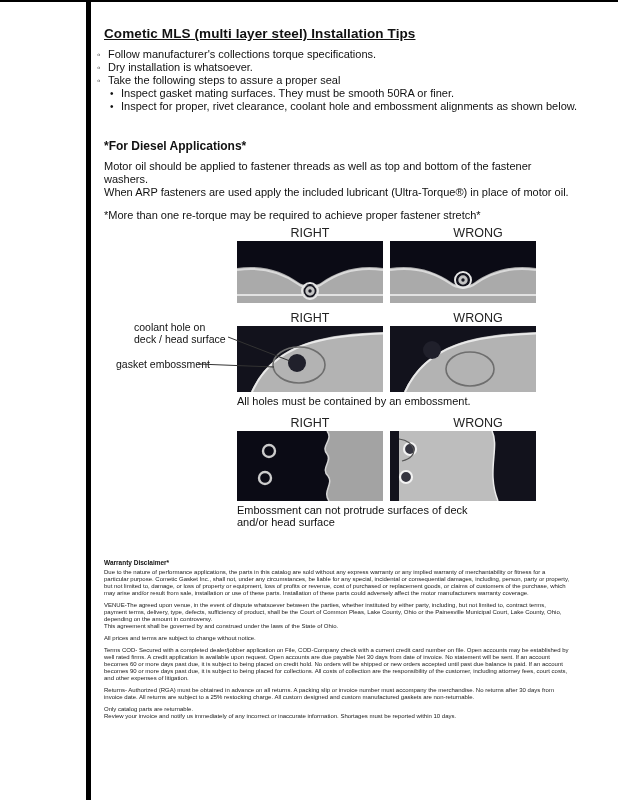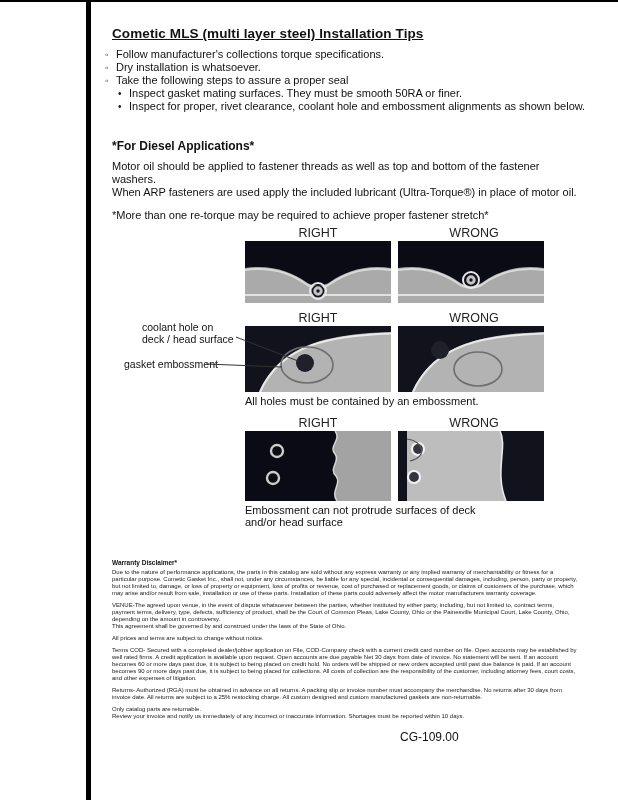--- a/index.html
+++ b/index.html
@@ -1,37 +1,37 @@
 <!DOCTYPE html>
 <html><head>
 <meta charset="utf-8">
 <style>
   * { margin:0; padding:0; box-sizing:border-box; }
   html,body { background:#ffffff; }
   body { width:618px; height:800px; font-family:"Liberation Sans", sans-serif; color:#111; }
   .page { position:relative; width:618px; height:800px; background:#fff; overflow:hidden; }
   .top-rule { position:absolute; top:0; left:0; width:618px; height:2px; background:#000; }
   .left-rule { position:absolute; top:0; left:86px; width:5px; height:800px; background:#000; }
-  .content { position:absolute; left:112px; top:0; width:474px; }
+  .content { position:absolute; left:104px; top:0; width:474px; }
 
   .title { margin-top:26px; font-size:13.5px; font-weight:bold; text-decoration:underline; letter-spacing:.1px; }
 
   .tips { list-style:none; margin-top:7px; margin-left:-7px; font-size:11px; line-height:13px; }
   .tips li { display:flex; align-items:flex-start; }
   .bullet { flex:0 0 11px; width:11px; font-size:10px; line-height:13px; }
   .sub { margin-left:13px; }
 
   .section-head { margin-top:26px; font-size:12px; font-weight:bold; }
   .para { margin-top:7px; font-size:11px; line-height:13px; white-space:pre-line; }
   .note { margin-top:10px; font-size:11px; }
 
   .diag-block { margin-top:8px; }
   .diag-block.first { margin-top:5px; }
   .row-wrap { position:relative; }
-  .diag-heads { display:flex; gap:10px; margin-left:133px; }
+  .diag-heads { display:flex; gap:22px; margin-left:133px; }
   .diag-head { width:146px; text-align:center; font-size:12.5px; line-height:14px; color:#222; }
   .diag-panels { display:flex; gap:7px; margin-left:133px; margin-top:1px; }
   .panel { display:block; }
   .diag-caption { margin-left:133px; margin-top:3px; font-size:11px; line-height:12.5px; white-space:pre-line; }
 
   .annot { position:absolute; font-size:10.5px; line-height:12px; white-space:pre-line; color:#111; }
   .annot1 { left:30px; top:10px; }
   .annot2 { left:12px; top:47px; }
   .leader-svg { position:absolute; left:0; top:0; pointer-events:none; }
 
@@ -170,16 +170,15 @@
       <p class="small">Due to the nature of performance applications, the parts in this catalog are sold without any express warranty or any implied warranty of merchantability or fitness for a particular purpose.  Cometic Gasket Inc., shall not, under any circumstances, be liable for any special, incidental or consequential damages, including, person, party or property, but not limited to, damage, or loss of property or equipment, loss of profits or revenue, cost of purchased or replacement goods, or claims of customers of the purchase, which may arise and/or result from sale, installation or use of these parts.  Installation of these parts could adversely affect the motor manufacturers warranty coverage.</p>
       <p class="small">VENUE-The agreed upon venue, in the event of dispute whatsoever between the parties, whether instituted by either party, including, but not limited to, contract terms, payment terms, delivery, type, defects, sufficiency of product, shall be the Court of Common Pleas, Lake County, Ohio or the Painesville Municipal Court, Lake County, Ohio, depending on the amount in controversy.
 This agreement shall be governed by and construed under the laws of the State of Ohio.</p>
       <p class="small">All prices and terms are subject to change without notice.</p>
       <p class="small">Terms COD- Secured with a completed dealer/jobber application on File, COD-Company check with a current credit card number on file.  Open accounts may be established by well rated firms.  A credit application is available upon request.  Open accounts are due payable Net 30 days from date of invoice.  No statement will be sent.  If an account becomes 60 or more days past due, it is subject to being placed on credit hold.  No orders will be shipped or new orders accepted until past due balance is paid.  If an account becomes 90 or more days past due, it is subject to being placed for collections.  All costs of collection are the responsibility of the customer, including attorney fees, court costs, and other expenses of litigation.</p>
       <p class="small">Returns- Authorized (RGA) must be obtained in advance on all returns.  A packing slip or invoice number must accompany the merchandise.  No returns after 30 days from invoice date.  All returns are subject to a 25% restocking charge.  All custom designed and custom manufactured gaskets are non-returnable.</p>
       <p class="small">Only catalog parts are returnable.
 Review your invoice and notify us immediately of any incorrect or inaccurate information.  Shortages must be reported within 10 days.</p>
     </div>
 
-    <div class="footer">CG-109.00</div>
 
   </div>
 </div>
 
 </body></html>

